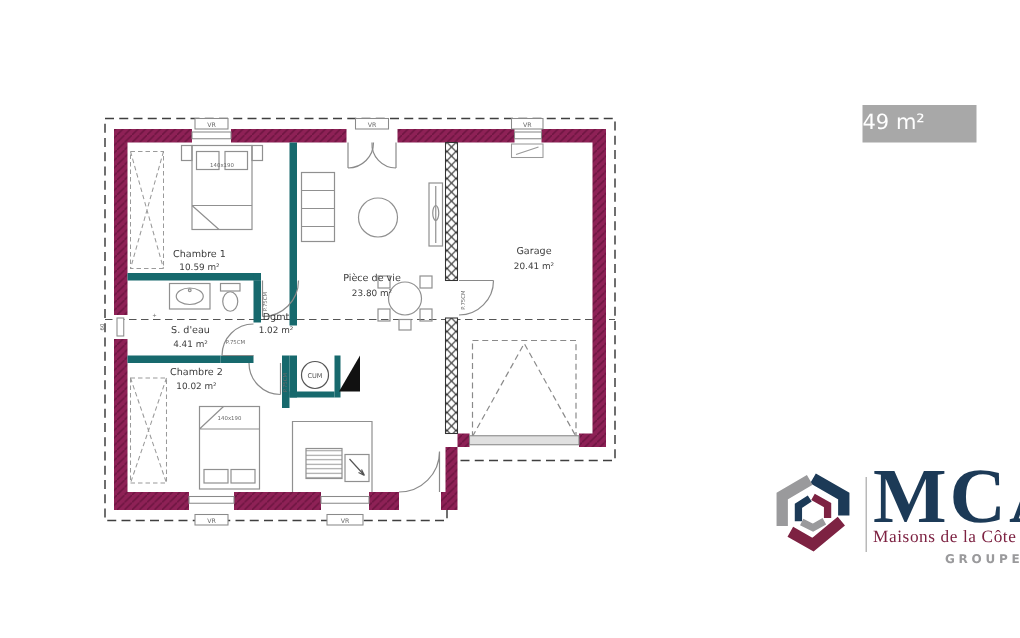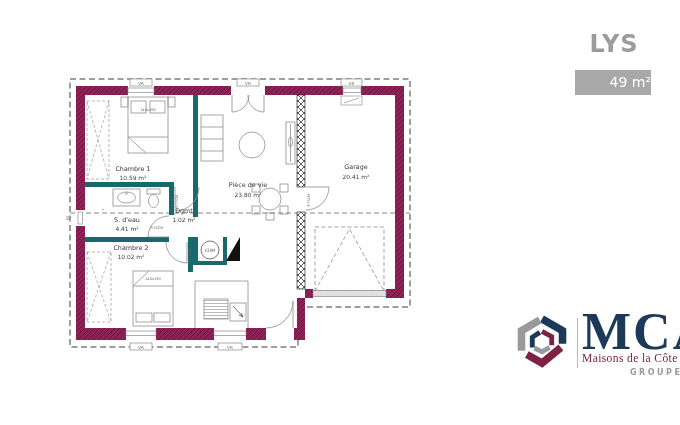--- a/index.html
+++ b/index.html
@@ -2,21 +2,21 @@
 <html><head>
 <meta charset="utf-8">
 <style>
   html,body{margin:0;padding:0;background:#ffffff;}
   .page{position:relative;width:680px;height:425px;background:#ffffff;overflow:hidden;
         font-family:"DejaVu Sans", sans-serif;}
   .plan-wrap{position:absolute;left:58px;top:65px;width:372px;height:292px;}
   .brand-title{position:absolute;left:553px;top:30px;width:122px;height:30px;
         font-size:24px;font-weight:bold;letter-spacing:1px;color:#9c9c9c;text-align:center;}
   .area-badge{position:absolute;left:575px;top:70px;width:76px;height:25px;background:#a8a8a8;
-        color:#ffffff;font-size:14px;text-align:right;line-height:25px;}
+        color:#ffffff;font-size:14px;text-align:left;line-height:25px;}
   .logo{position:absolute;left:513px;top:310px;width:300px;height:80px;}
   .logo-cube{position:absolute;left:2px;top:4px;width:54px;height:54px;}
   .logo-divider{position:absolute;left:64px;top:8px;width:1px;height:50px;background:#b9b9b9;}
   .logo-text{position:absolute;left:69px;top:-6px;white-space:nowrap;}
   .logo-brand{font-family:"Liberation Serif", serif;font-weight:bold;font-size:52px;
         color:#1c3a57;letter-spacing:2px;line-height:56px;}
   .logo-tagline{font-family:"Liberation Serif", serif;font-size:11.5px;color:#7d2242;
         margin-top:-8px;letter-spacing:0.4px;}
   .logo-group{position:absolute;left:117px;top:58px;font-size:8px;font-weight:bold;
         letter-spacing:2.5px;color:#9a9a9c;white-space:nowrap;}
@@ -223,21 +223,20 @@
       <text class="tiny" x="120" y="136" transform="rotate(-90 120 136)">P.75CM</text>
       <text class="tiny" x="133" y="190" transform="rotate(-90 133 190)">P.75CM</text>
       <text class="tiny" x="252" y="135" transform="rotate(-90 252 135)">P.75CM</text>
       <text class="tiny" x="99" y="164">P.75CM</text>
       <text class="tiny" x="11" y="153" transform="rotate(-90 11 153)">60</text>
       <text class="tiny" x="45" y="146">+</text>
     </g>
   </svg>
   </div>
 
-  <div class="brand-title">LYS</div>
   <div class="area-badge">49 m²</div>
 
   <div class="logo">
     <svg class="logo-cube" viewBox="0 0 100 100">
       <g fill="none" stroke-linejoin="miter">
         <path d="M50,9 L88,31 L88,55" stroke="#1c3a57" stroke-width="14"></path>
         <path d="M46,11 L12,31 L12,68" stroke="#9a9a9c" stroke-width="14"></path>
         <path d="M85,62 L50,91 L22,75" stroke="#7d2242" stroke-width="14"></path>
         <path d="M50,32 L68,42 L68,58" stroke="#7d2242" stroke-width="9"></path>
         <path d="M46,34 L32,43 L32,62" stroke="#1c3a57" stroke-width="9"></path>

